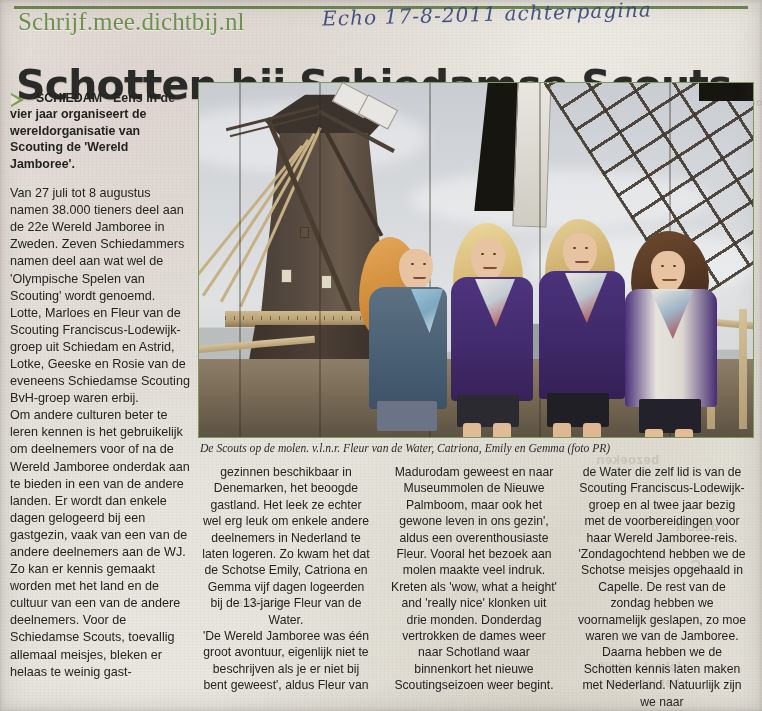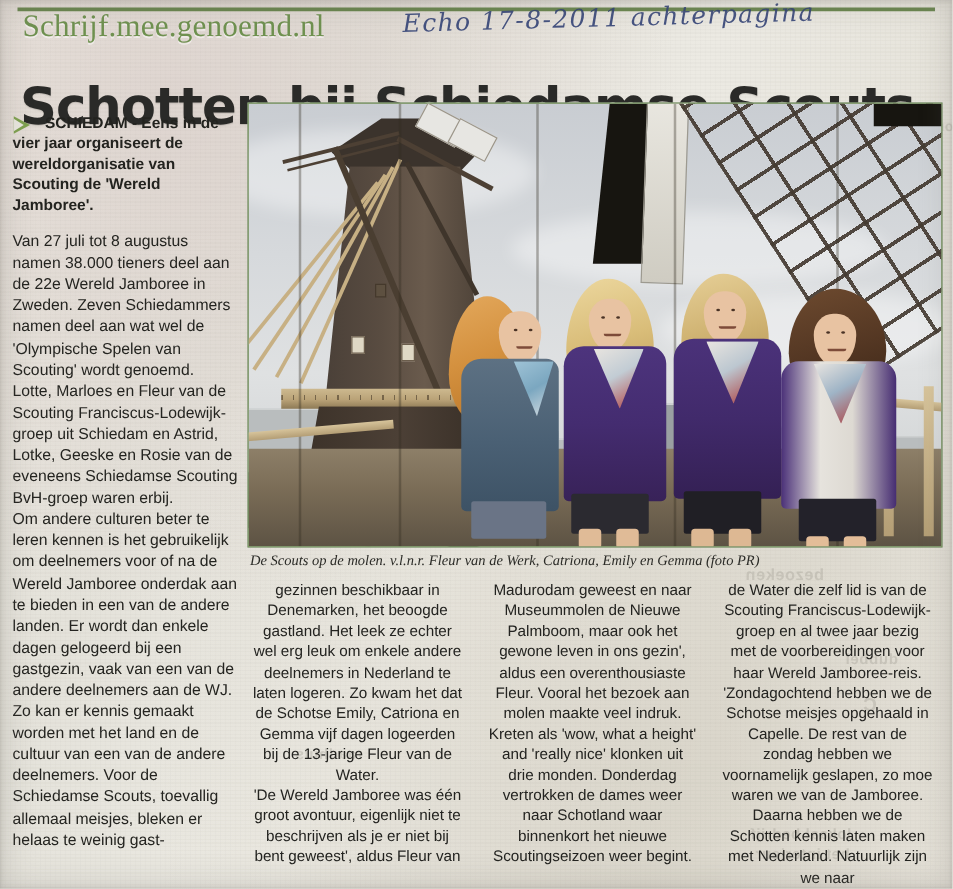--- a/index.html
+++ b/index.html
@@ -355,21 +355,21 @@
   <div class="bleed" style="left:700px; top:130px; font-size:11px;">Werk</div>
   <div class="bleed" style="left:596px; top:452px; font-size:13px;">bezoeken</div>
   <div class="bleed" style="left:676px; top:520px; font-size:12px;">dubbel</div>
   <div class="bleed" style="left:690px; top:556px; font-size:15px;">C</div>
   <div class="bleed" style="left:600px; top:660px; font-size:12px;">lokaal bedrijf</div>
   <div class="bleed" style="left:604px; top:676px; font-size:12px;">het interieur</div>
   <div class="bleed" style="left:236px; top:596px; font-size:12px;">raadhuis</div>
 
   <div id="topline" style="background: rgb(94, 125, 66);"></div>
 
-  <div id="masthead" style="color: rgb(111, 145, 80);">Schrijf.mee.genoemd.nl</div>
+  <div id="masthead" style="color: rgb(111, 145, 80);">Schrijf.mee.dichtbij.nl</div>
 
   <div id="handwriting" style="color: rgb(47, 63, 116);">Echo 17-8-2011 achterpagina</div>
 
   <h1 id="headline" style="color: rgb(42, 42, 40);">Schotten bij Schiedamse Scouts</h1>
 
   <div id="intro-col">
     <div id="intro-arrow"></div>
     <p id="intro-lead">SCHIEDAM - Eens in de vier jaar organiseert de wereldorganisatie van Scouting de 'Wereld Jamboree'.</p>
     <p class="intro-p">Van 27 juli tot 8 augustus namen 38.000 tieners deel aan de 22e Wereld Jamboree in Zweden. Zeven Schiedammers namen deel aan wat wel de 'Olympische Spelen van Scouting' wordt genoemd. Lotte, Marloes en Fleur van de Scouting Franciscus-Lodewijk-groep uit Schiedam en Astrid, Lotke, Geeske en Rosie van de eveneens Schiedamse Scouting BvH-groep waren erbij.</p>
     <p class="intro-p">Om andere culturen beter te leren kennen is het gebruikelijk om deelnemers voor of na de Wereld Jamboree onderdak aan te bieden in een van de andere landen. Er wordt dan enkele dagen gelogeerd bij een gastgezin, vaak van een van de andere deelnemers aan de WJ. Zo kan er kennis gemaakt worden met het land en de cultuur van een van de andere deelnemers. Voor de Schiedamse Scouts, toevallig allemaal meisjes, bleken er helaas te weinig gast-</p>
@@ -486,21 +486,21 @@
         <div class="smile" style="left:39px; top:48px; width:15px;"></div>
         <div class="torso" style="left:2px; top:58px; width:92px; height:118px; background:linear-gradient(90deg,#4a3078 0%, #e6e3dd 34%, #ddd9d2 62%, #462d72 100%); border-radius:14px 14px 4px 4px;"></div>
         <div class="scarf" style="left:28px; top:60px; width:42px; height:48px; background:linear-gradient(150deg,#e9e5e0 0%, #9fb4c6 45%, #b03a3a 100%); clip-path:polygon(0 0,100% 0,52% 100%);"></div>
         <div class="shorts" style="left:16px; top:168px; width:62px; height:34px; background:#23222a;"></div>
         <div class="legs" style="left:22px; top:198px; width:18px; height:18px; background:#e3bd98;"></div>
         <div class="legs" style="left:52px; top:198px; width:18px; height:18px; background:#e3bd98;"></div>
       </div>
     </div>
   </div>
 
-  <div id="caption">De Scouts op de molen. v.l.n.r. Fleur van de Werk, Catriona, Emily en Gemma (foto PR)</div>
+  <div id="caption">De Scouts op de molen. v.l.n.r. Fleur van de Water, Catriona, Emily en Gemma (foto PR)</div>
 
   <div id="cols">
     <div class="col">
         <p>gezinnen beschikbaar in Denemarken, het beoogde gastland. Het leek ze echter wel erg leuk om enkele andere deelnemers in Nederland te laten logeren. Zo kwam het dat de Schotse Emily, Catriona en Gemma vijf dagen logeerden bij de 13-jarige Fleur van de Water.<br>'De Wereld Jamboree was één groot avontuur, eigenlijk niet te beschrijven als je er niet bij bent geweest', aldus Fleur van</p>
       </div>
     <div class="col">
         <p>Madurodam geweest en naar Museummolen de Nieuwe Palmboom, maar ook het gewone leven in ons gezin', aldus een overenthousiaste Fleur. Vooral het bezoek aan molen maakte veel indruk. Kreten als 'wow, what a height' and 'really nice' klonken uit drie monden. Donderdag vertrokken de dames weer naar Schotland waar binnenkort het nieuwe Scoutingseizoen weer begint.</p>
       </div>
     <div class="col">
         <p>de Water die zelf lid is van de Scouting Franciscus-Lodewijk-groep en al twee jaar bezig met de voorbereidingen voor haar Wereld Jamboree-reis. 'Zondagochtend hebben we de Schotse meisjes opgehaald in Capelle. De rest van de zondag hebben we voornamelijk geslapen, zo moe waren we van de Jamboree. Daarna hebben we de Schotten kennis laten maken met Nederland. Natuurlijk zijn we naar</p>

